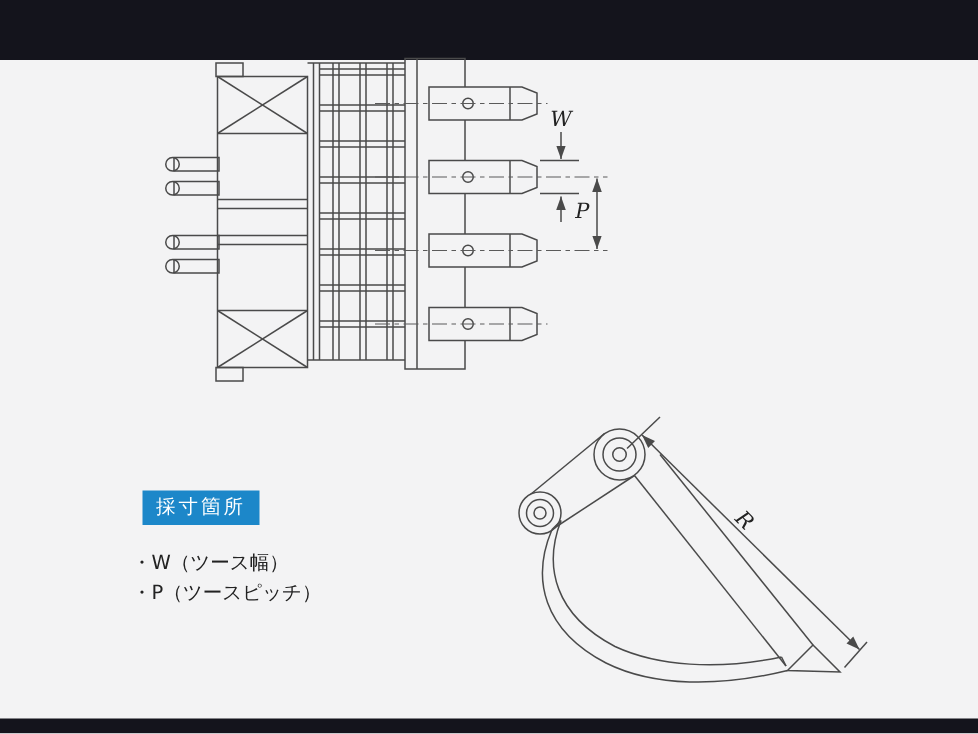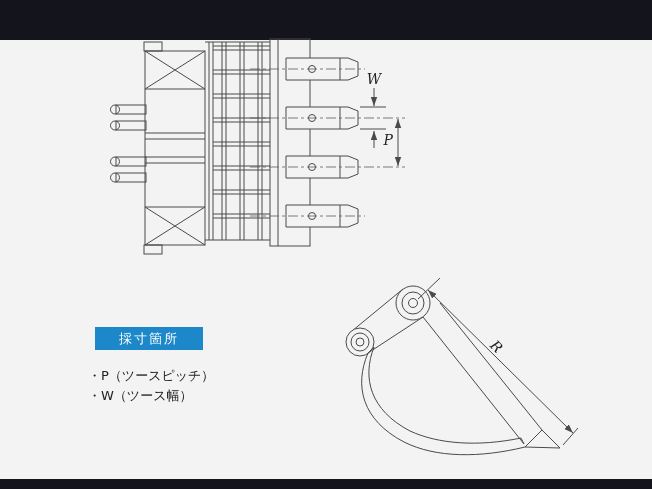--- a/index.html
+++ b/index.html
@@ -17,21 +17,21 @@
   #sideview{left:328px;top:268px;}
 
   svg .ln{stroke:#4a4a4a;fill:none;stroke-width:1;}
   svg .fillbg{fill:#f3f3f4;stroke:#4a4a4a;stroke-width:1;}
   svg .cl{stroke:#5a5a5a;fill:none;stroke-width:0.8;stroke-dasharray:10 3 3 3;}
   svg .dim{font:italic 14px "DejaVu Serif","Liberation Serif",serif;fill:#222;stroke:none;}
 
   .label-box{
     position:absolute;left:95px;top:327px;
     background:#1c87c9;color:#ffffff;
-    font-size:13px;line-height:1;padding:5px 24px;letter-spacing:2px;
+    font-size:13px;line-height:1;padding:5px 9px;letter-spacing:2px;
   }
   .legend{
     position:absolute;left:88px;top:366px;
     font-size:13px;color:#222222;line-height:1.5;
   }
   .legend-item{white-space:nowrap;}
 </style>
 </head>
 <body>
 
@@ -181,18 +181,18 @@
       <line class="ln" x1="90" y1="31" x2="112" y2="10"></line>
       <line class="ln" x1="235" y1="177" x2="250" y2="160"></line>
       <line class="ln" x1="100" y1="22" x2="245" y2="165" marker-start="url(#ah2s)" marker-end="url(#ah2e)"></line>
       <text class="dim" transform="translate(165,82) rotate(45)" text-anchor="middle">R</text>
     </g>
   </svg>
 
   <div class="label-box">採寸箇所</div>
 
   <div class="legend">
+    <div class="legend-item">・W（ツース幅）</div>
     <div class="legend-item">・P（ツースピッチ）</div>
-    <div class="legend-item">・W（ツース幅）</div>
   </div>
 
   <div class="bar bar-bottom"></div>
 </div>
 
 </body></html>

